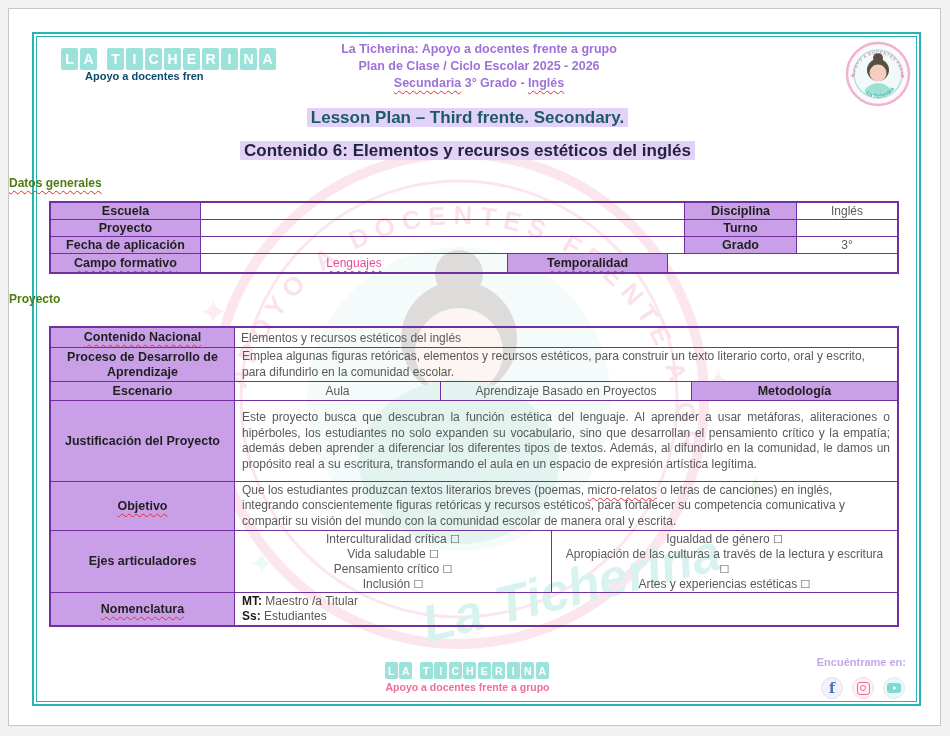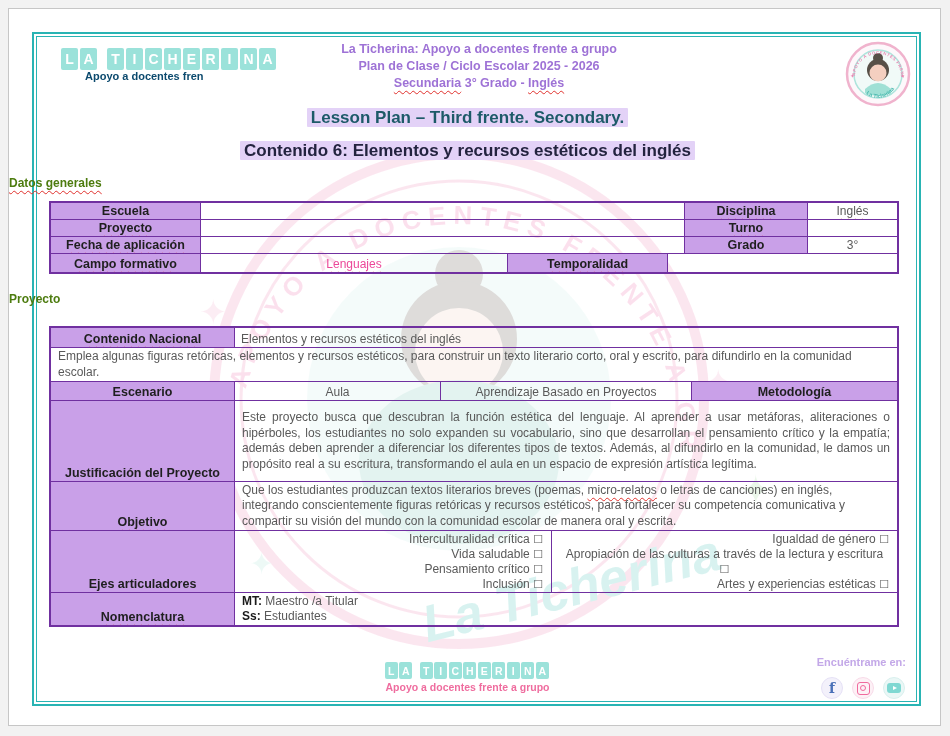--- a/index.html
+++ b/index.html
@@ -27,29 +27,29 @@
   .hl{background:#e3d2f7;padding:0 4px;border-radius:1px;box-decoration-break:clone;}
   .title-en{top:99px;color:#1d5a68;}
   .title-cont{top:132px;color:#23233f;}
   .sec-heading{width:917px;left:0;font-weight:bold;font-size:12px;color:#4d7c0f;z-index:2;}
   
   .sq{text-decoration-line:underline;text-decoration-style:wavy;text-decoration-color:#e0312d;text-decoration-thickness:1px;text-underline-offset:2.5px;}
   
   .tbl{position:absolute;left:40px;width:850px;border:2px solid #7030a0;box-sizing:border-box;z-index:2;background:transparent;}
   .trow{display:flex;border-bottom:1px solid #7030a0;box-sizing:border-box;}
   .trow:last-child{border-bottom:none;}
-  .cell{border-right:1px solid #7030a0;box-sizing:border-box;display:flex;align-items:flex-end;overflow:hidden;}
+  .cell{border-right:1px solid #7030a0;box-sizing:border-box;display:flex;align-items:center;overflow:hidden;}
   .cell:last-child{border-right:none;}
   .lab{background:#c9a0e8;justify-content:center;text-align:center;color:#1f1f1f;font-weight:600;font-size:12.5px;line-height:15px;padding:0 4px;}
   .val{background:transparent;color:#595959;font-size:12px;padding:1px 6px;}
   .cen{justify-content:center;text-align:center;padding:1px 2px;}
   .dark{color:#ec4899;}
   .para{display:block;align-items:flex-start;line-height:15.5px;padding:2px 7px;}
   .just{text-align:justify;}
-  .w150{width:150px;flex:none;} .w484{width:484px;flex:none;} .w116{width:123px;flex:none;}
+  .w150{width:150px;flex:none;} .w484{width:484px;flex:none;} .w116{width:112px;flex:none;}
   .w307{width:307px;flex:none;} .w160{width:160px;flex:none;}
   .w180{width:184px;flex:none;} .w250{width:206px;flex:none;} .w205{width:205px;flex:none;}
   .w317{width:317px;flex:none;}
   .fill{flex:1;}
   .ejes-cell{flex-direction:column;justify-content:center;text-align:center;line-height:15px;padding:2px 8px;display:flex;}
   .cbx{font-size:11px;position:relative;top:0px;}
   .nom-lines{line-height:15px;}
   .nom-lines b{color:#1a1a1a;}
   
   .footer-logo{left:0;width:917px;display:flex;flex-direction:column;align-items:center;z-index:2;}
@@ -204,20 +204,23 @@
   <div class="tbl" style="top:317px;">
     <div class="trow" style="height:20px;">
       <div class="cell lab w180">
           <span class="sq">Contenido Nacional</span>
         </div>
       <div class="cell val fill">
           <span>Elementos y recursos estéticos del inglés</span>
         </div>
     </div>
     <div class="trow" style="height:34px;">
+      <div class="cell lab w180">
+          <span>Proceso de Desarrollo de Aprendizaje</span>
+        </div>
       <div class="cell val para fill" style="display:flex;align-items:center;">
           <span>Emplea algunas figuras retóricas, elementos y recursos estéticos, para construir un texto literario corto, oral y escrito, para difundirlo en la comunidad escolar.</span>
         </div>
     </div>
     <div class="trow" style="height:19px;">
       <div class="cell lab w180">
           <span>Escenario</span>
         </div>
       <div class="cell val cen w250">
           <span>Aula</span>

